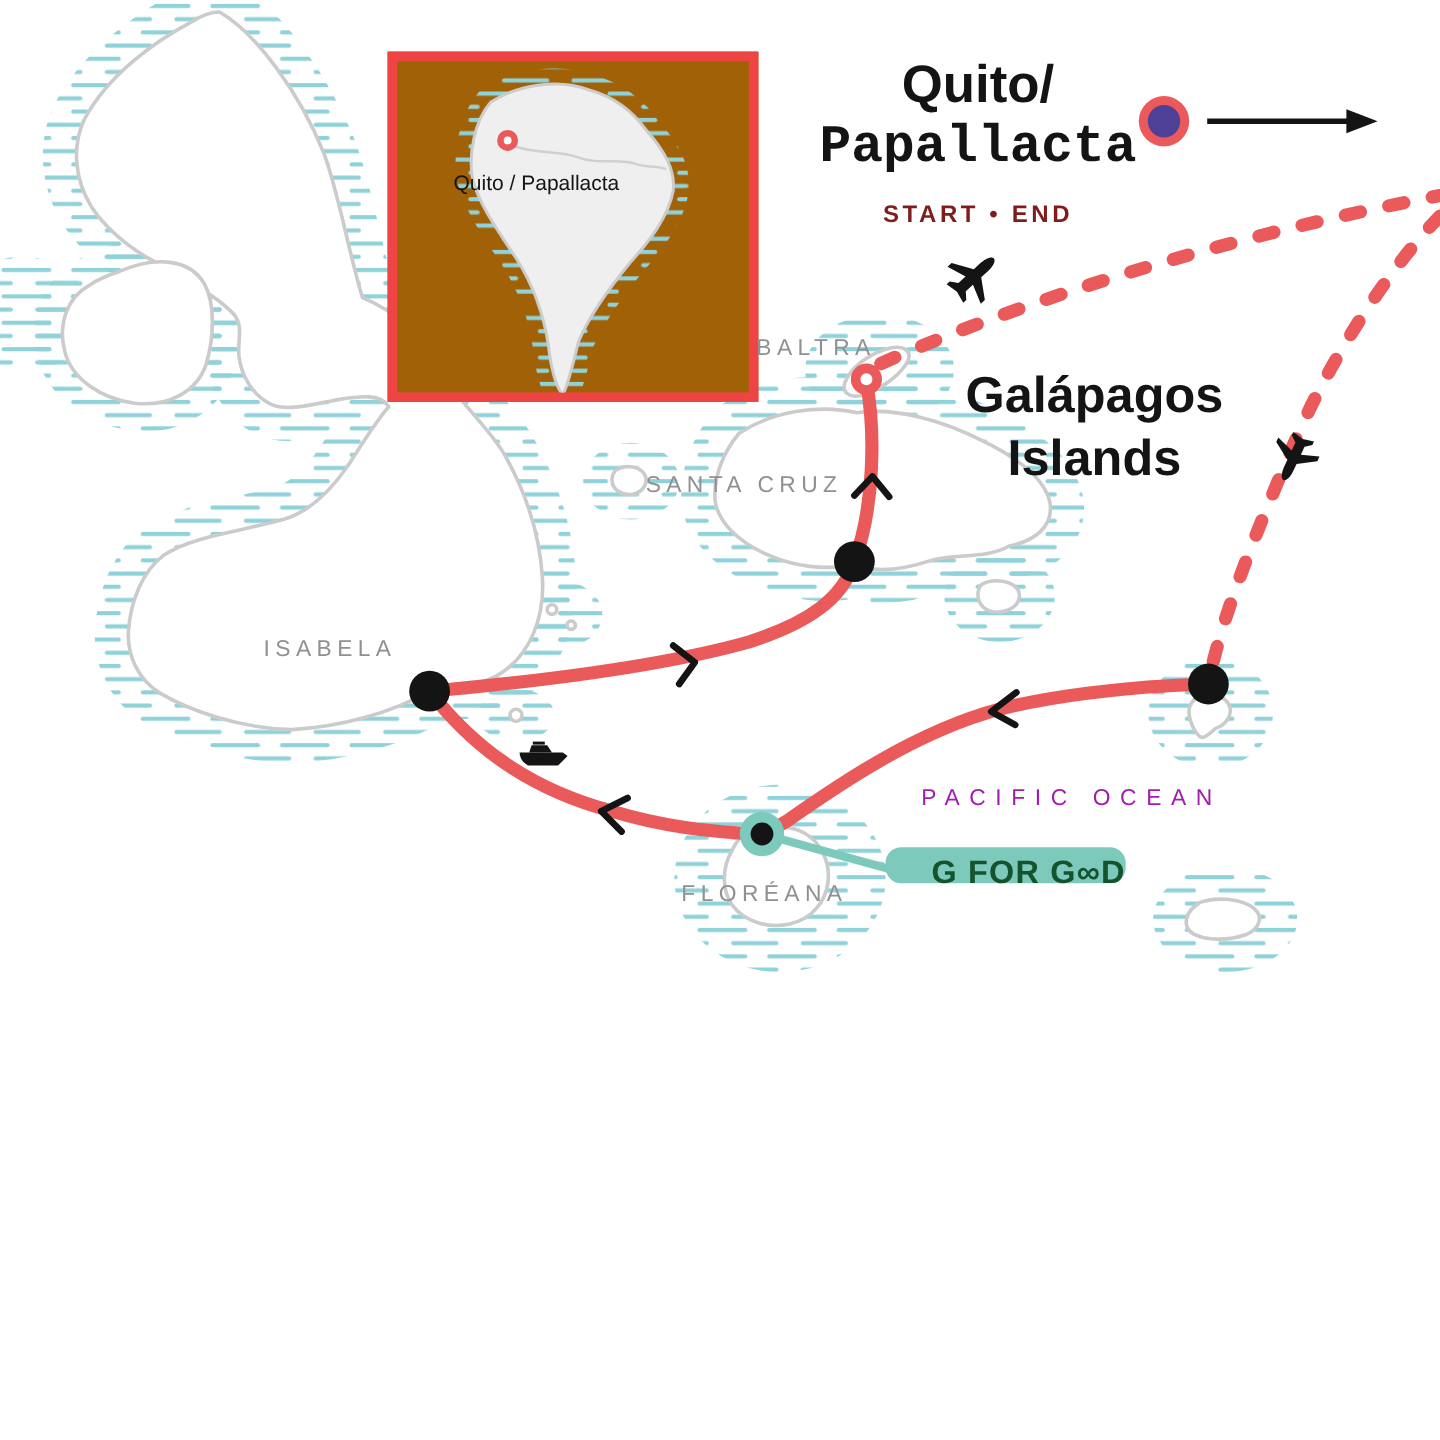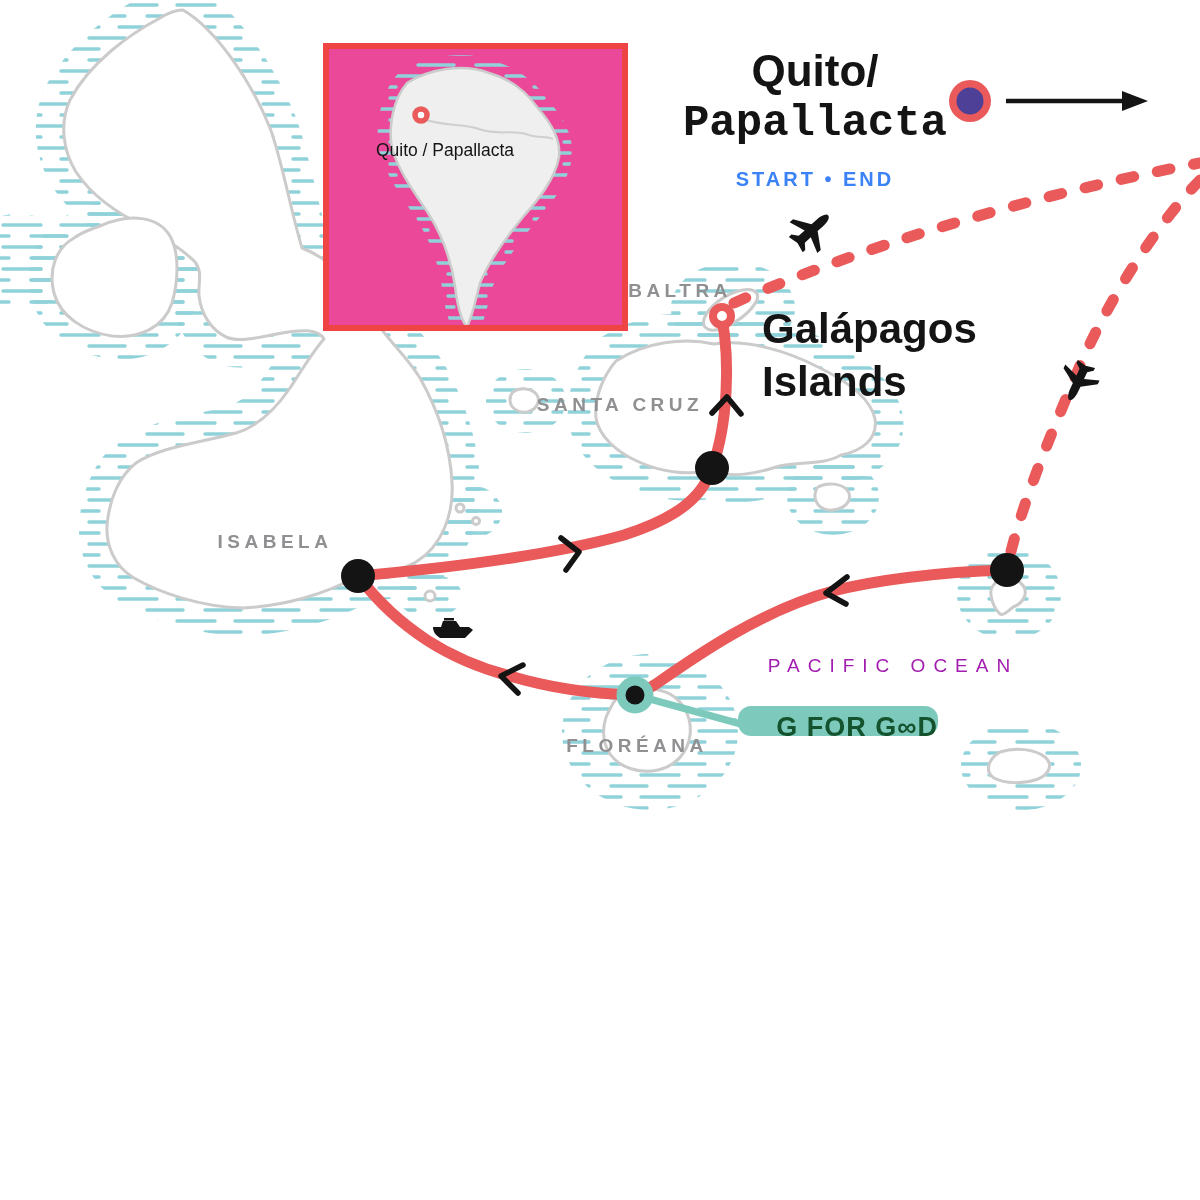--- a/index.html
+++ b/index.html
@@ -1,25 +1,25 @@
 <!DOCTYPE html>
 <html><head>
 <meta charset="utf-8">
 <style>
   html,body{margin:0;padding:0;background:#fff;}
   #stage{position:relative;width:1200px;height:1200px;overflow:hidden;background:#fff;
          font-family:"Liberation Sans","DejaVu Sans",sans-serif;}
   #mapsvg{position:absolute;left:0;top:0;}
-  .lbl{position:absolute;color:#909093;font-size:19px;font-weight:700;letter-spacing:4.5px;
+  .lbl{position:absolute;color:#909093;font-size:19px;font-weight:400;letter-spacing:4.5px;
        text-align:center;white-space:nowrap;}
   .ocean{color:#a21caf;font-size:19px;font-weight:500;letter-spacing:8px;}
   .title{position:absolute;color:#141414;font-weight:700;font-size:44px;text-align:center;white-space:nowrap;}
-  .startend{position:absolute;color:#3b82f6;font-weight:700;font-size:20px;letter-spacing:3px;text-align:center;white-space:nowrap;}
-  .region{position:absolute;color:#141414;font-weight:700;font-size:42px;white-space:nowrap;}
-  #inset{position:absolute;left:323px;top:43px;width:293px;height:276px;border:6px solid #ef4444;background:#ec4899;}
+  .startend{position:absolute;color:#7f1d1d;font-weight:700;font-size:20px;letter-spacing:3px;text-align:center;white-space:nowrap;}
+  .region{position:absolute;color:#141414;font-weight:700;font-size:42px;text-align:center;white-space:nowrap;}
+  #inset{position:absolute;left:323px;top:43px;width:293px;height:276px;border:8px solid #ef4444;background:#a16207;}
   #inset-label{position:absolute;left:0px;top:91px;width:232px;text-align:center;color:#141414;
                font-size:17.5px;font-weight:500;white-space:nowrap;}
   #badge{position:absolute;left:738px;top:706px;width:200px;height:30px;background:#7DCABD;border-radius:13px;
          color:#14532d;font-weight:700;font-size:27px;letter-spacing:1px;text-align:right;line-height:42px;white-space:nowrap;}
 </style>
 </head>
 <body>
 
 <div id="stage">
 

